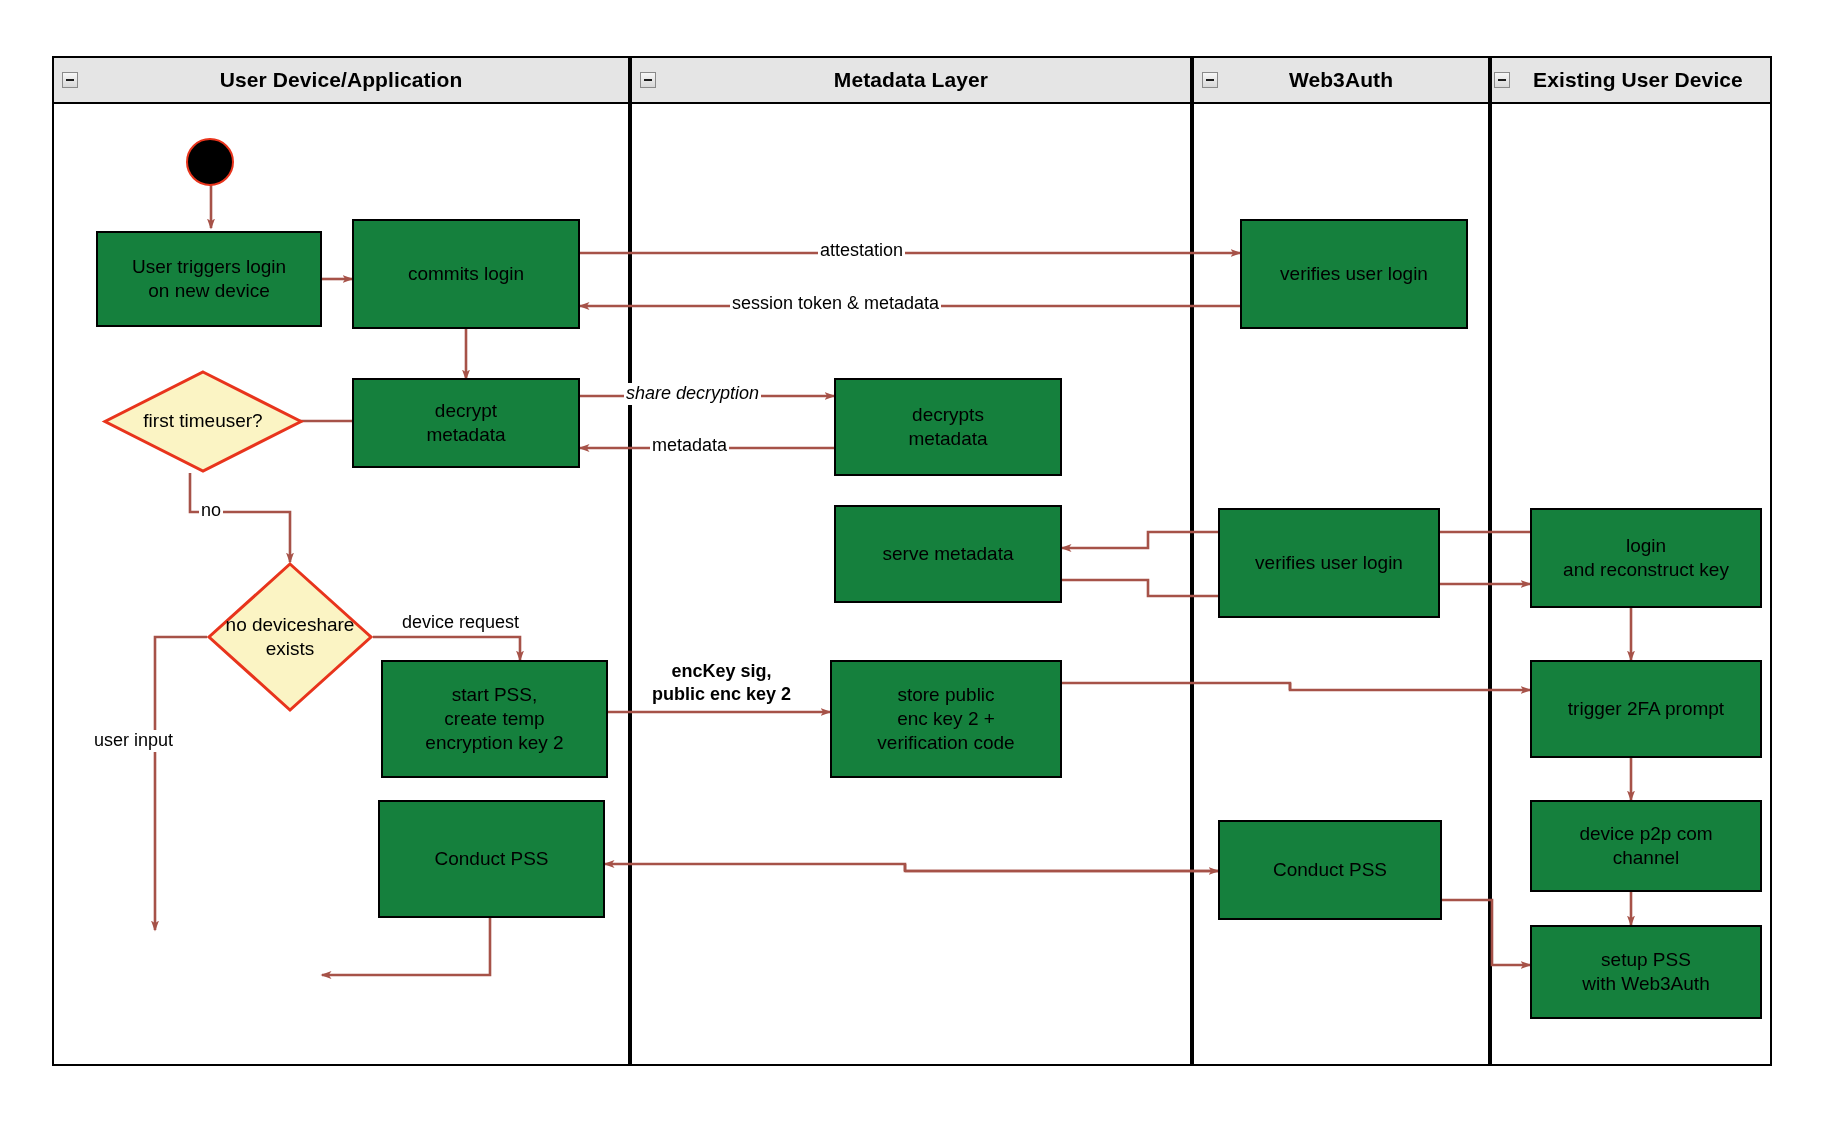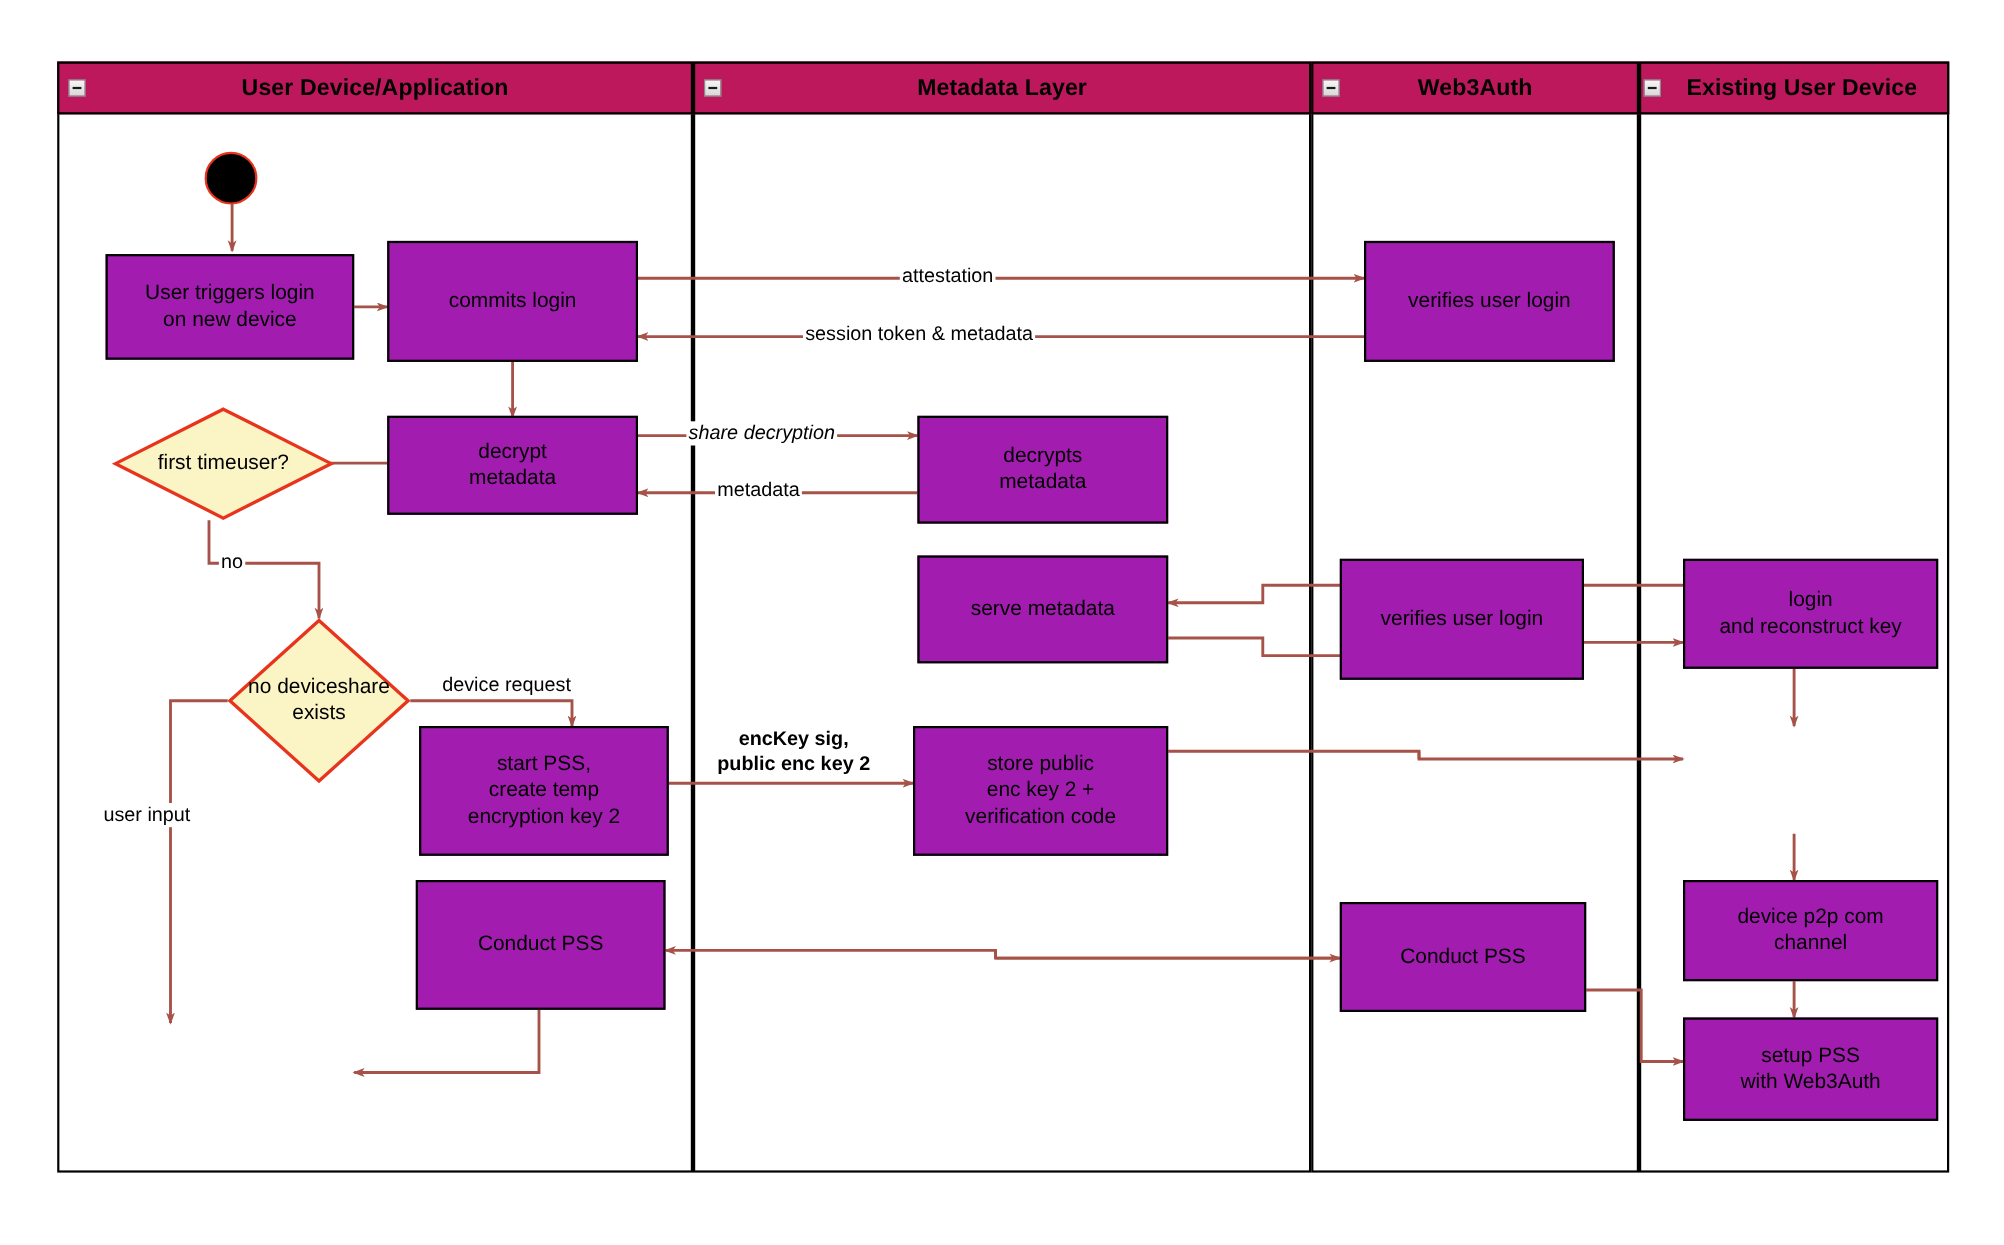--- a/index.html
+++ b/index.html
@@ -21,21 +21,21 @@
   .lane {
     position: absolute;
     box-sizing: border-box;
     border: 2px solid #000000;
     background: transparent;
   }
   .lane-header {
     position: absolute;
     box-sizing: border-box;
     border: 2px solid #000000;
-    background: #be185d;
+    background: #e5e5e5;
     display: flex;
     align-items: center;
     justify-content: center;
   }
   .lane-title {
     font-weight: bold;
     font-size: 21px;
     color: #000000;
     letter-spacing: 0.1px;
     white-space: nowrap;
@@ -61,21 +61,21 @@
     height: 2px;
     background: #1a1a1a;
   }
   .collapse-icon.tight { left: 2px; }
 
   
   .node {
     position: absolute;
     box-sizing: border-box;
     border: 2px solid #000000;
-    background: #a21caf;
+    background: #15803d;
     display: flex;
     align-items: center;
     justify-content: center;
     text-align: center;
     font-size: 19px;
     line-height: 1.28;
     color: #000000;
     padding: 2px 6px;
   }
   .node span { display: block; }
@@ -315,20 +315,25 @@
       </span>
   </div>
 
   <div class="node" style="left:1530px; top:508px; width:232px; height:100px;">
     <span>
         <span>login</span>
         <span>and reconstruct key</span>
       </span>
   </div>
 
+  <div class="node" style="left:1530px; top:660px; width:232px; height:98px;">
+    <span>
+        <span>trigger 2FA prompt</span>
+      </span>
+  </div>
 
   <div class="node" style="left:1530px; top:800px; width:232px; height:92px;">
     <span>
         <span>device p2p com</span>
         <span>channel</span>
       </span>
   </div>
 
   <div class="node" style="left:1530px; top:925px; width:232px; height:94px;">
     <span>

